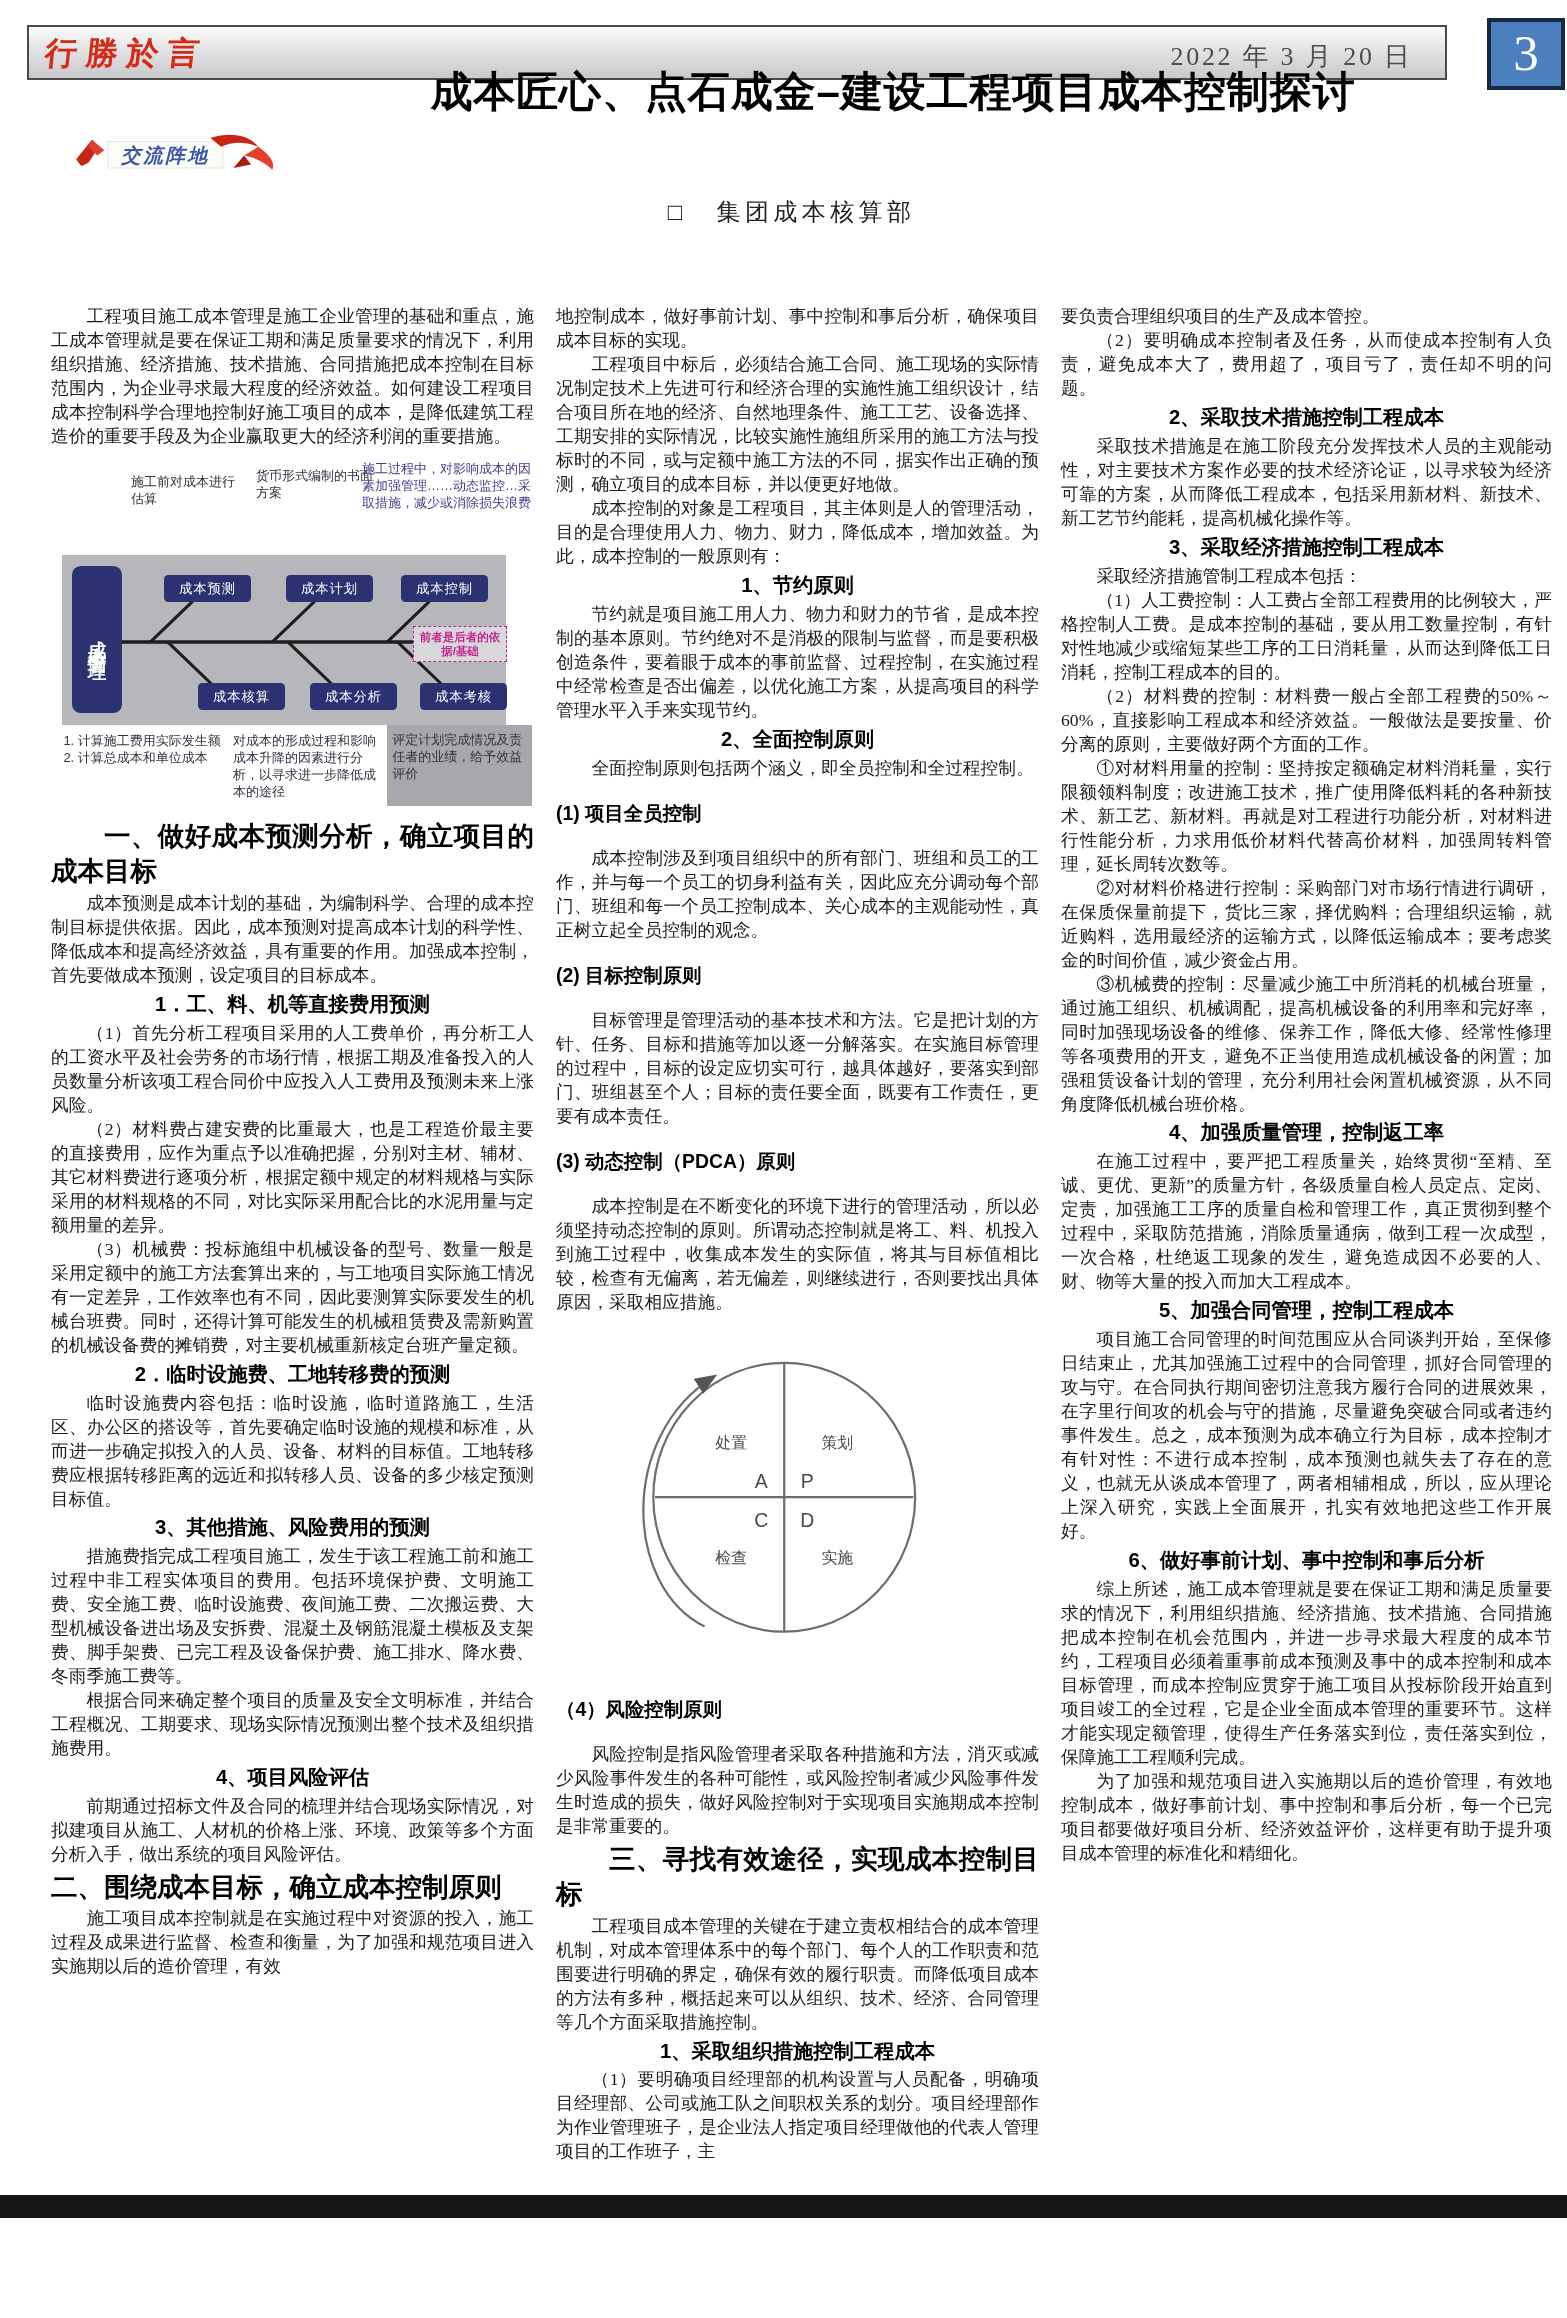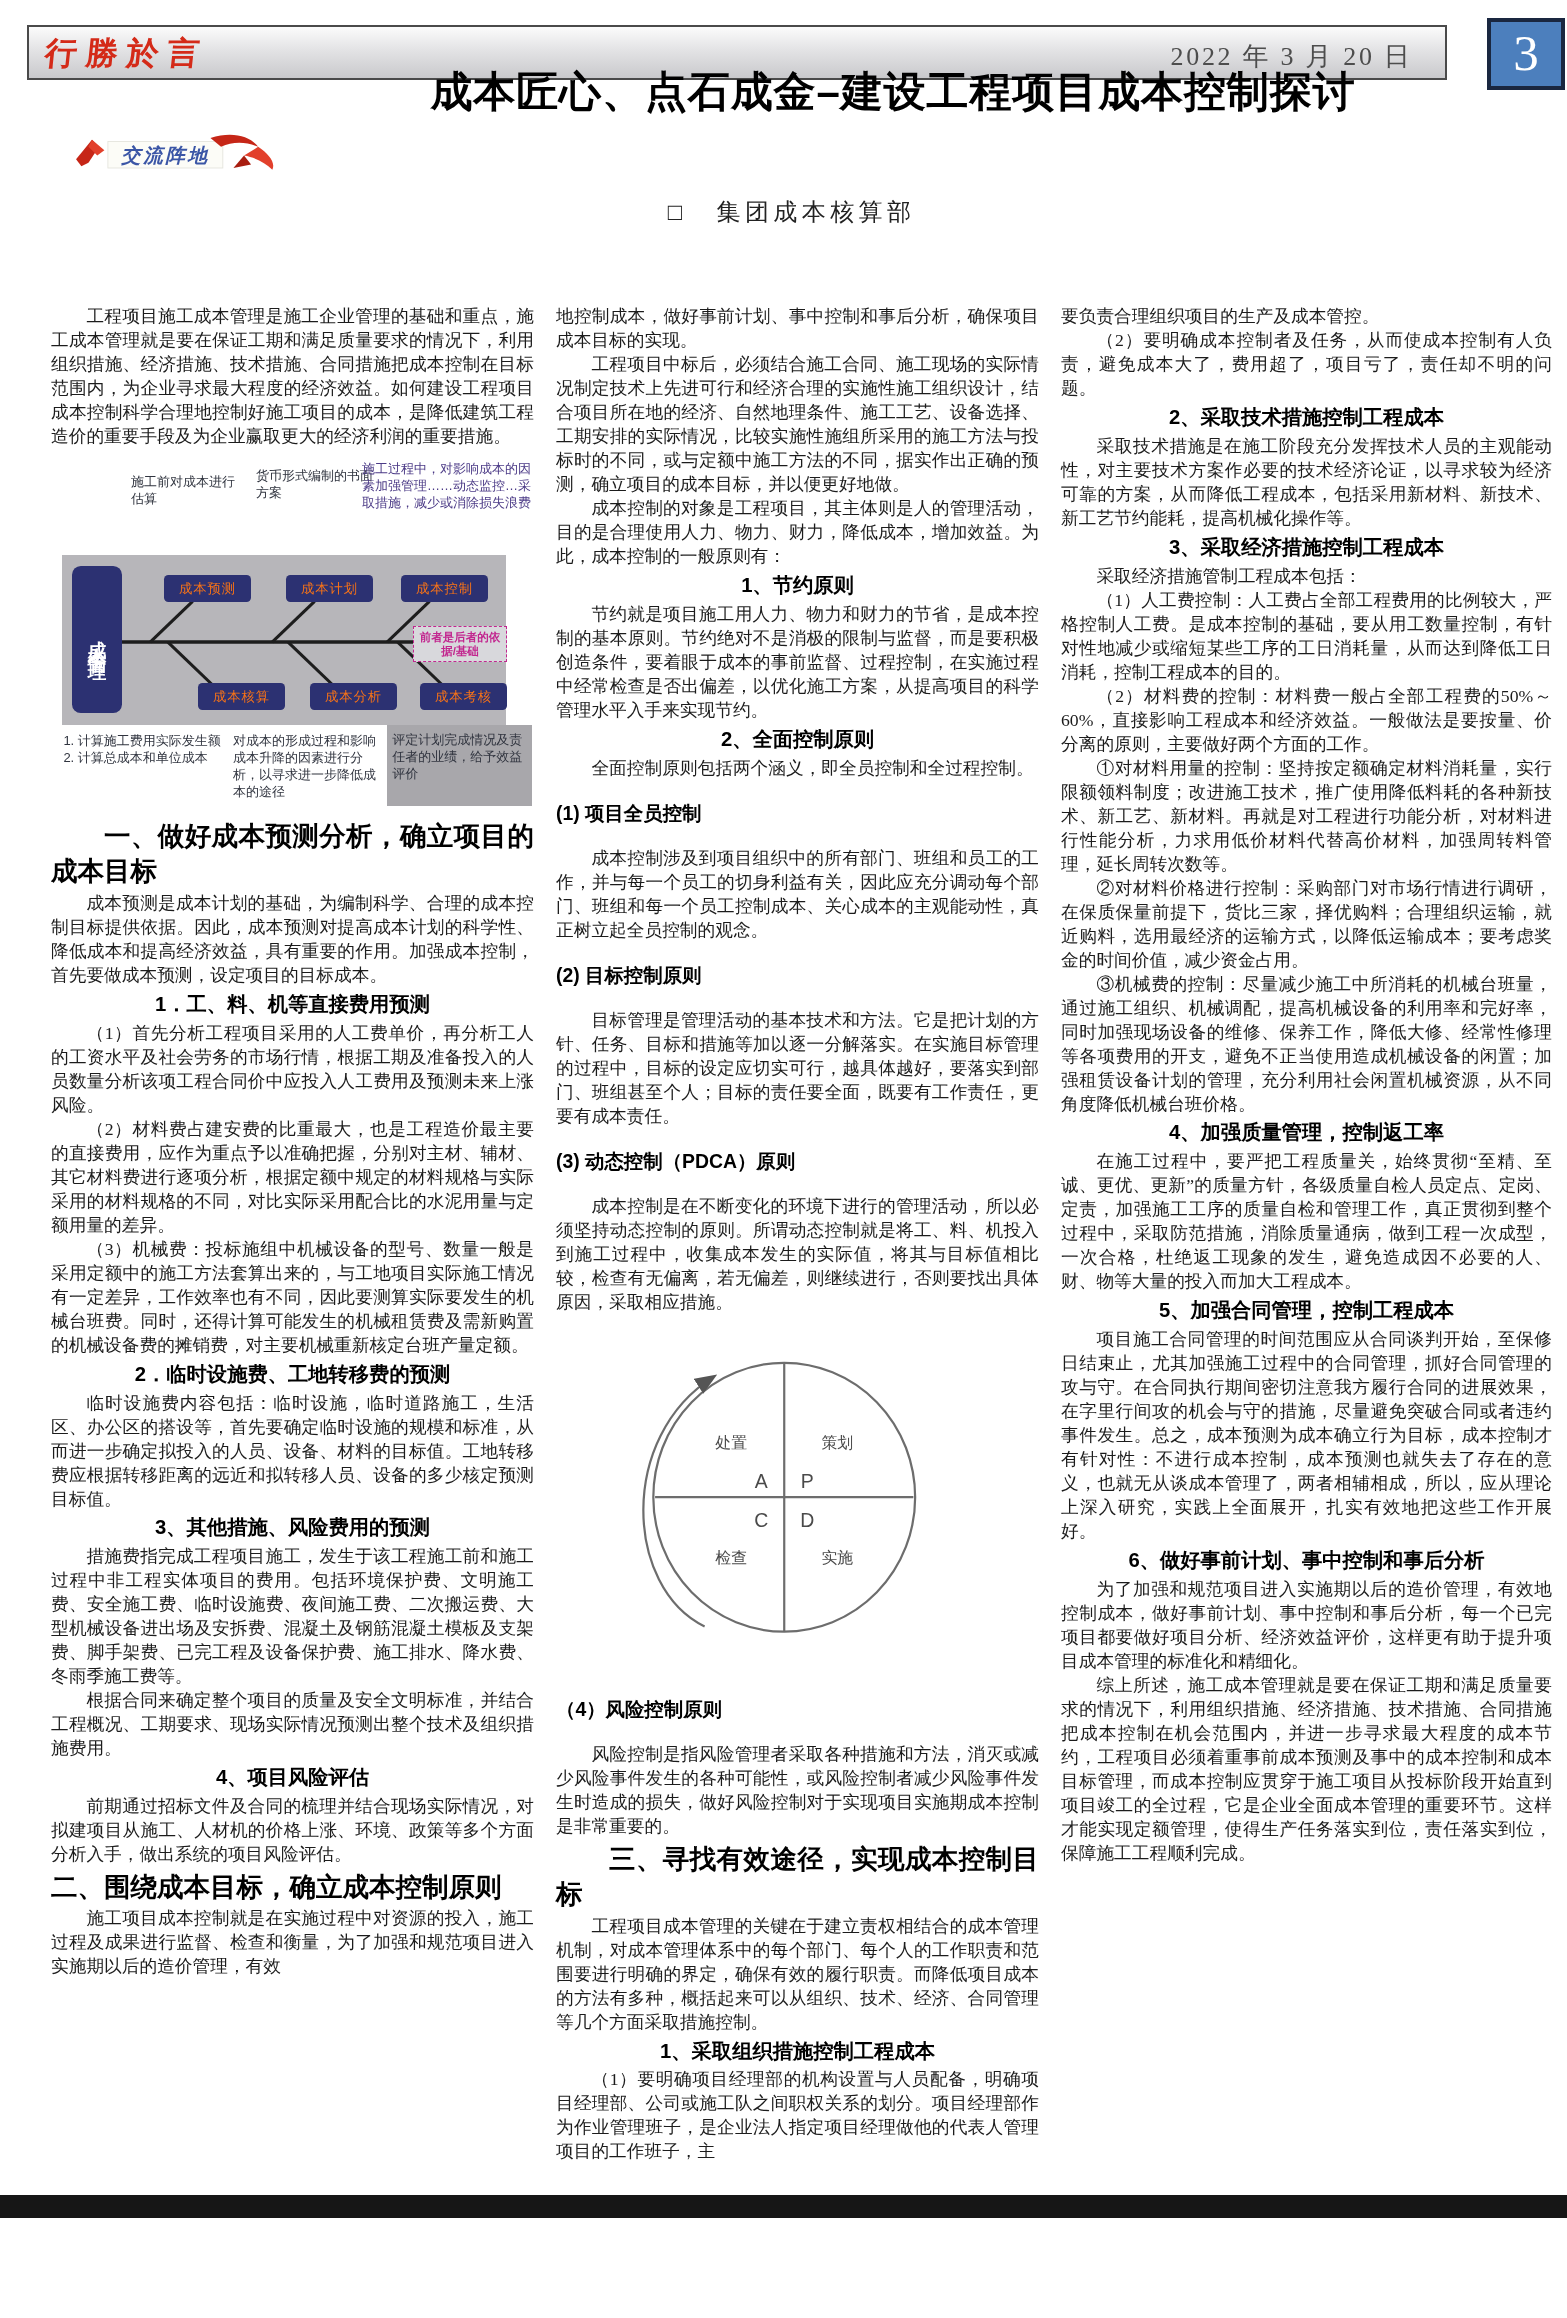--- a/index.html
+++ b/index.html
@@ -49,21 +49,21 @@
   
   .fig1{position:relative;width:483px;height:350px;margin:12.4px 0 8.8px 0;
     font-family:"Liberation Sans","DejaVu Sans",sans-serif;}
   .f1-panel{position:absolute;left:10.6px;top:95px;width:444px;height:170px;background:#b7b6ba;}
   .f1-lines{position:absolute;left:0;top:0;width:483px;height:350px;}
   .f1-main{position:absolute;left:21px;top:106px;width:50px;height:147px;background:#2c3172;
     border-radius:8.8px;color:#fff;font-size:18.6px;font-weight:bold;
     writing-mode:vertical-rl;text-orientation:upright;letter-spacing:7px;
     display:flex;align-items:center;justify-content:center;}
   .f1-box{position:absolute;width:87px;height:26.5px;background:#2c3172;border-radius:4.4px;
-    color:#f97316;font-size:13.3px;display:flex;align-items:center;justify-content:center;letter-spacing:0.9px;}
+    color:#ffffff;font-size:13.3px;display:flex;align-items:center;justify-content:center;letter-spacing:0.9px;}
   .f1-b1{left:113px;top:115px;} .f1-b2{left:235px;top:115px;} .f1-b3{left:350px;top:115px;}
   .f1-b4{left:147px;top:223px;} .f1-b5{left:259px;top:223px;} .f1-b6{left:369px;top:223px;}
   .f1-note{position:absolute;left:362px;top:166px;width:94px;background:#d8d8dc;
     border:1.8px dashed #c2268f;color:#c2268f;font-weight:bold;font-size:11.5px;line-height:14px;
     padding:2.7px 3.5px;box-sizing:border-box;text-align:center;}
   .f1-ann{position:absolute;font-size:13px;line-height:17px;color:#30343f;text-align:left;}
   .f1-at1{left:80px;top:12.4px;width:104px;}
   .f1-at2{left:205px;top:7px;width:124px;}
   .f1-at3{left:311px;top:0px;width:170px;color:#4b3a86;}
   .f1-ab1{left:12.4px;top:272px;width:164px;white-space:pre-line;}
@@ -205,20 +205,20 @@
         <p class="blk-p">（1）人工费控制：人工费占全部工程费用的比例较大，严格控制人工费。是成本控制的基础，要从用工数量控制，有针对性地减少或缩短某些工序的工日消耗量，从而达到降低工日消耗，控制工程成本的目的。</p>
         <p class="blk-p">（2）材料费的控制：材料费一般占全部工程费的50%～60%，直接影响工程成本和经济效益。一般做法是要按量、价分离的原则，主要做好两个方面的工作。</p>
         <p class="blk-p">①对材料用量的控制：坚持按定额确定材料消耗量，实行限额领料制度；改进施工技术，推广使用降低料耗的各种新技术、新工艺、新材料。再就是对工程进行功能分析，对材料进行性能分析，力求用低价材料代替高价材料，加强周转料管理，延长周转次数等。</p>
         <p class="blk-p">②对材料价格进行控制：采购部门对市场行情进行调研，在保质保量前提下，货比三家，择优购料；合理组织运输，就近购料，选用最经济的运输方式，以降低运输成本；要考虑奖金的时间价值，减少资金占用。</p>
         <p class="blk-p">③机械费的控制：尽量减少施工中所消耗的机械台班量，通过施工组织、机械调配，提高机械设备的利用率和完好率，同时加强现场设备的维修、保养工作，降低大修、经常性修理等各项费用的开支，避免不正当使用造成机械设备的闲置；加强租赁设备计划的管理，充分利用社会闲置机械资源，从不同角度降低机械台班价格。</p>
         <div class="blk-hc">4、加强质量管理，控制返工率</div>
         <p class="blk-p">在施工过程中，要严把工程质量关，始终贯彻“至精、至诚、更优、更新”的质量方针，各级质量自检人员定点、定岗、定责，加强施工工序的质量自检和管理工作，真正贯彻到整个过程中，采取防范措施，消除质量通病，做到工程一次成型，一次合格，杜绝返工现象的发生，避免造成因不必要的人、财、物等大量的投入而加大工程成本。</p>
         <div class="blk-hc">5、加强合同管理，控制工程成本</div>
         <p class="blk-p">项目施工合同管理的时间范围应从合同谈判开始，至保修日结束止，尤其加强施工过程中的合同管理，抓好合同管理的攻与守。在合同执行期间密切注意我方履行合同的进展效果，在字里行间攻的机会与守的措施，尽量避免突破合同或者违约事件发生。总之，成本预测为成本确立行为目标，成本控制才有针对性：不进行成本控制，成本预测也就失去了存在的意义，也就无从谈成本管理了，两者相辅相成，所以，应从理论上深入研究，实践上全面展开，扎实有效地把这些工作开展好。</p>
         <div class="blk-hc">6、做好事前计划、事中控制和事后分析</div>
+        <p class="blk-p">综上所述，施工成本管理就是要在保证工期和满足质量要求的情况下，利用组织措施、经济措施、技术措施、合同措施把成本控制在机会范围内，并进一步寻求最大程度的成本节约，工程项目必须着重事前成本预测及事中的成本控制和成本目标管理，而成本控制应贯穿于施工项目从投标阶段开始直到项目竣工的全过程，它是企业全面成本管理的重要环节。这样才能实现定额管理，使得生产任务落实到位，责任落实到位，保障施工工程顺利完成。</p>
         <p class="blk-p">为了加强和规范项目进入实施期以后的造价管理，有效地控制成本，做好事前计划、事中控制和事后分析，每一个已完项目都要做好项目分析、经济效益评价，这样更有助于提升项目成本管理的标准化和精细化。</p>
-        <p class="blk-p">综上所述，施工成本管理就是要在保证工期和满足质量要求的情况下，利用组织措施、经济措施、技术措施、合同措施把成本控制在机会范围内，并进一步寻求最大程度的成本节约，工程项目必须着重事前成本预测及事中的成本控制和成本目标管理，而成本控制应贯穿于施工项目从投标阶段开始直到项目竣工的全过程，它是企业全面成本管理的重要环节。这样才能实现定额管理，使得生产任务落实到位，责任落实到位，保障施工工程顺利完成。</p>
       </div>
   </div>
 
   <div class="footer-rule"></div>
 </div>
 
 
 </body></html>

